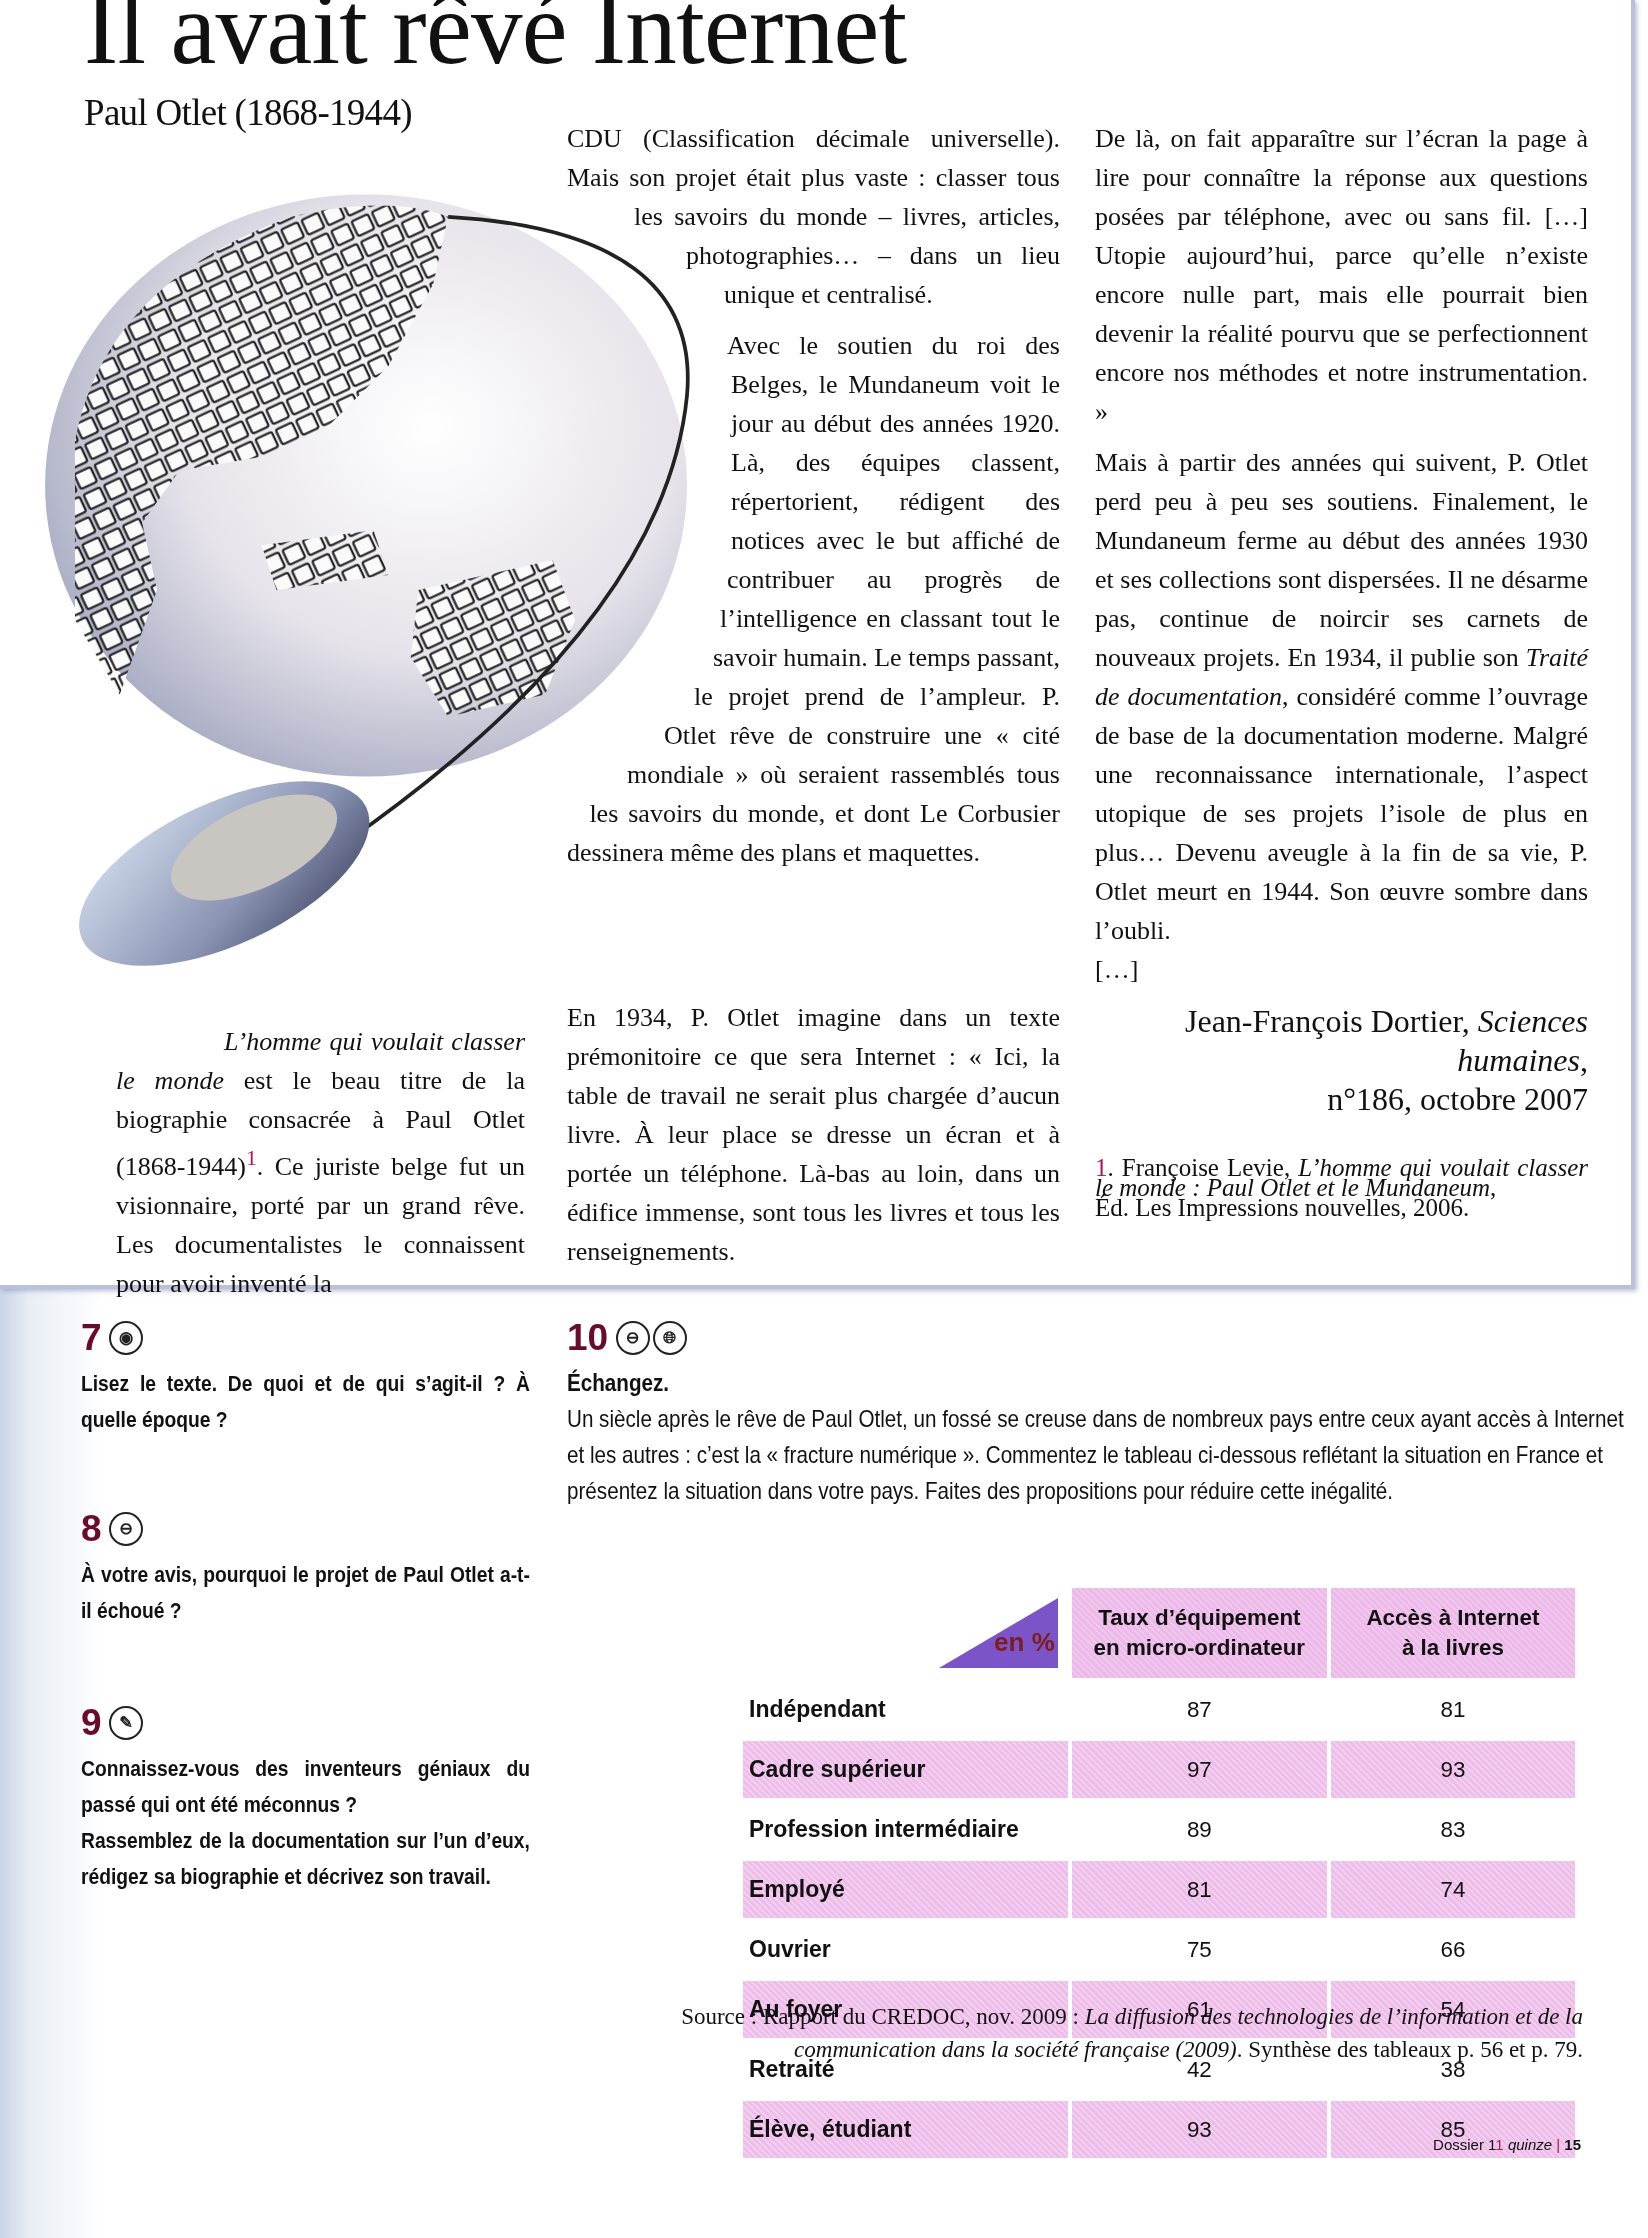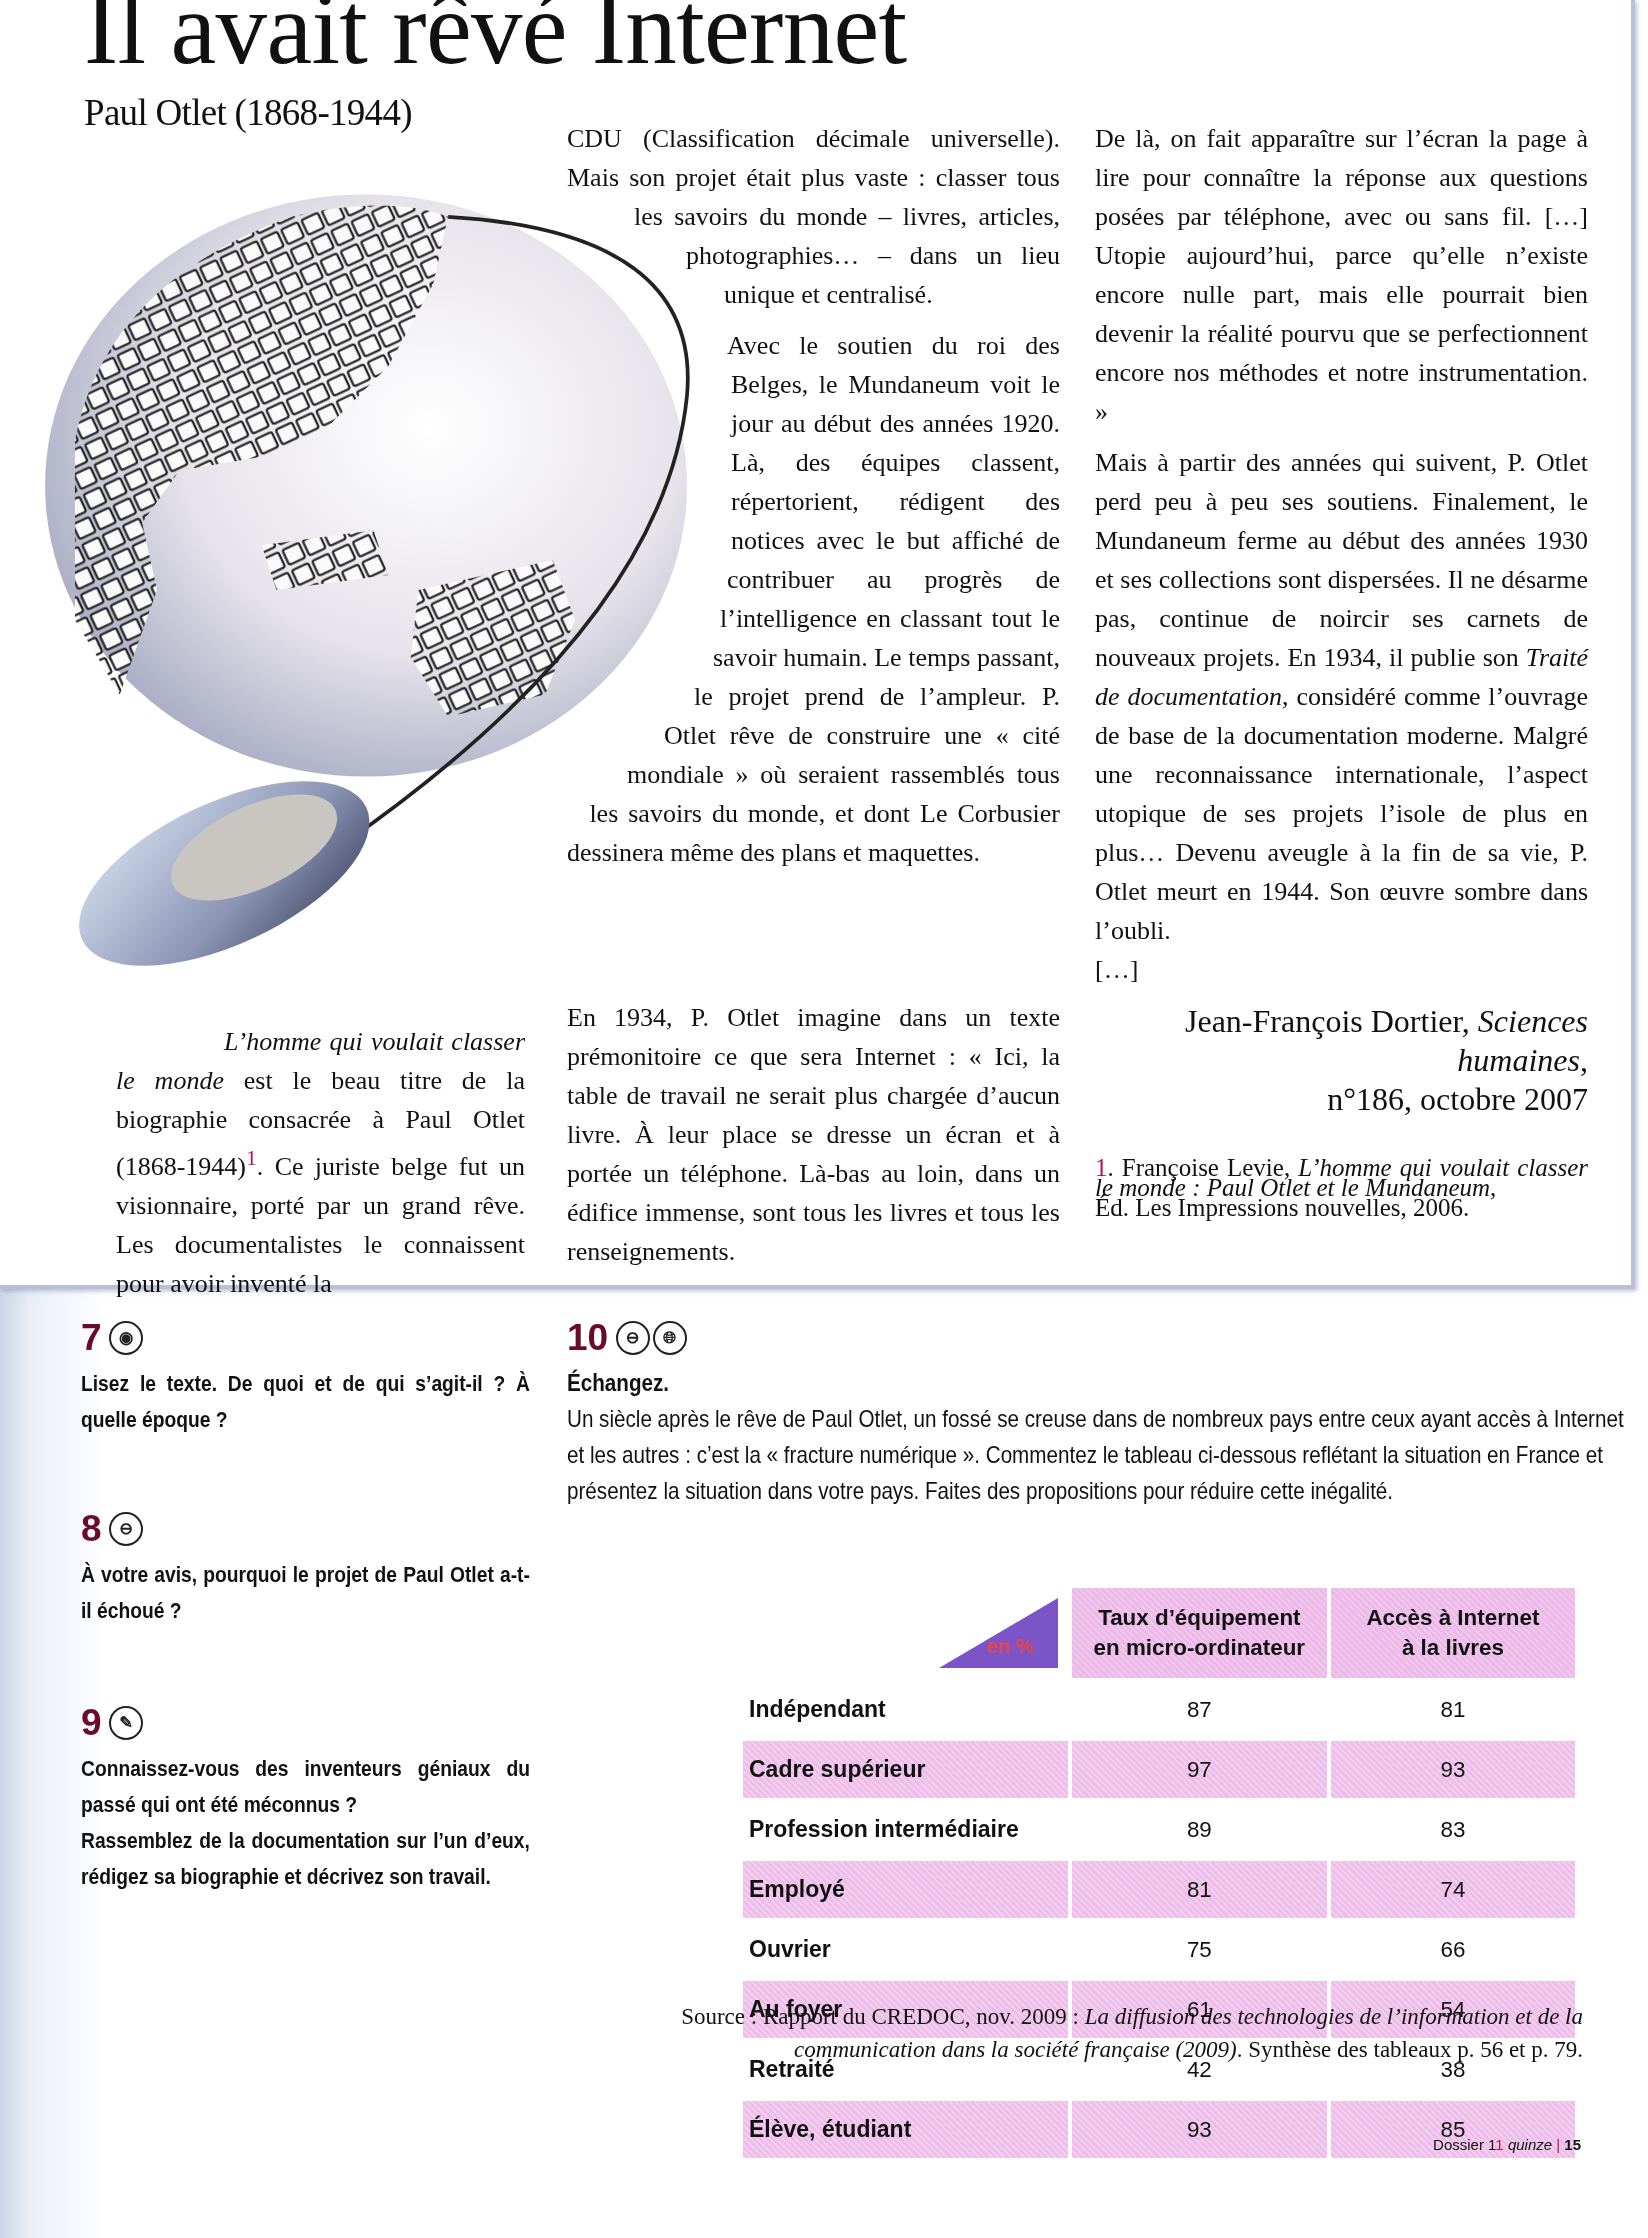--- a/index.html
+++ b/index.html
@@ -33,21 +33,21 @@
   .ex-body strong { font-weight:bold; }
   
   #stats-table { left:739px; top:1585px; width:840px; border-collapse:separate; border-spacing:4.5px 3px; font-family:"Liberation Sans", sans-serif; }
   #stats-table td, #stats-table th { padding:10px; }
   .th-cell { background: repeating-linear-gradient(45deg, #f1c6ee 0 2.2px, #ebb8e8 2.2px 4.5px); height:70px; font-weight:bold; font-size:22.4px; line-height:30px; text-align:center; }
   .row-label { font-weight:bold; font-size:23px; height:37px; padding-left:6px !important; text-align:left; white-space:nowrap; }
   .row-val { font-size:22.4px; text-align:center; height:37px; }
   tr.shaded td { background: repeating-linear-gradient(45deg, #f3ccef 0 2.2px, #ecbde9 2.2px 4.5px); }
   .corner { position:relative; height:70px; }
   .corner-tri { position:absolute; right:0; bottom:0; width:0; height:0; border-left:119px solid transparent; border-bottom:70px solid #7b55c8; }
-  .corner-lbl { position:absolute; right:24px; bottom:10.4px; color:#ef4444; font-size:20px; font-weight:bold; }
+  .corner-lbl { position:absolute; right:3px; bottom:10.4px; color:#7f1d1d; font-size:26px; font-weight:bold; }
   #source { left:567px; top:2000px; width:1016px; font-size:23px; line-height:33px; text-align:right; }
   #folio { right:67px; top:2136px; font-family:"Liberation Sans", sans-serif; font-size:15px; }
   #folio .sep { color:#c0144d; }
 </style>
 </head>
 <body>
 
 <div id="article-box" class="abs"></div>
 
 <div id="title" class="abs serif">Il avait rêvé Internet</div>

